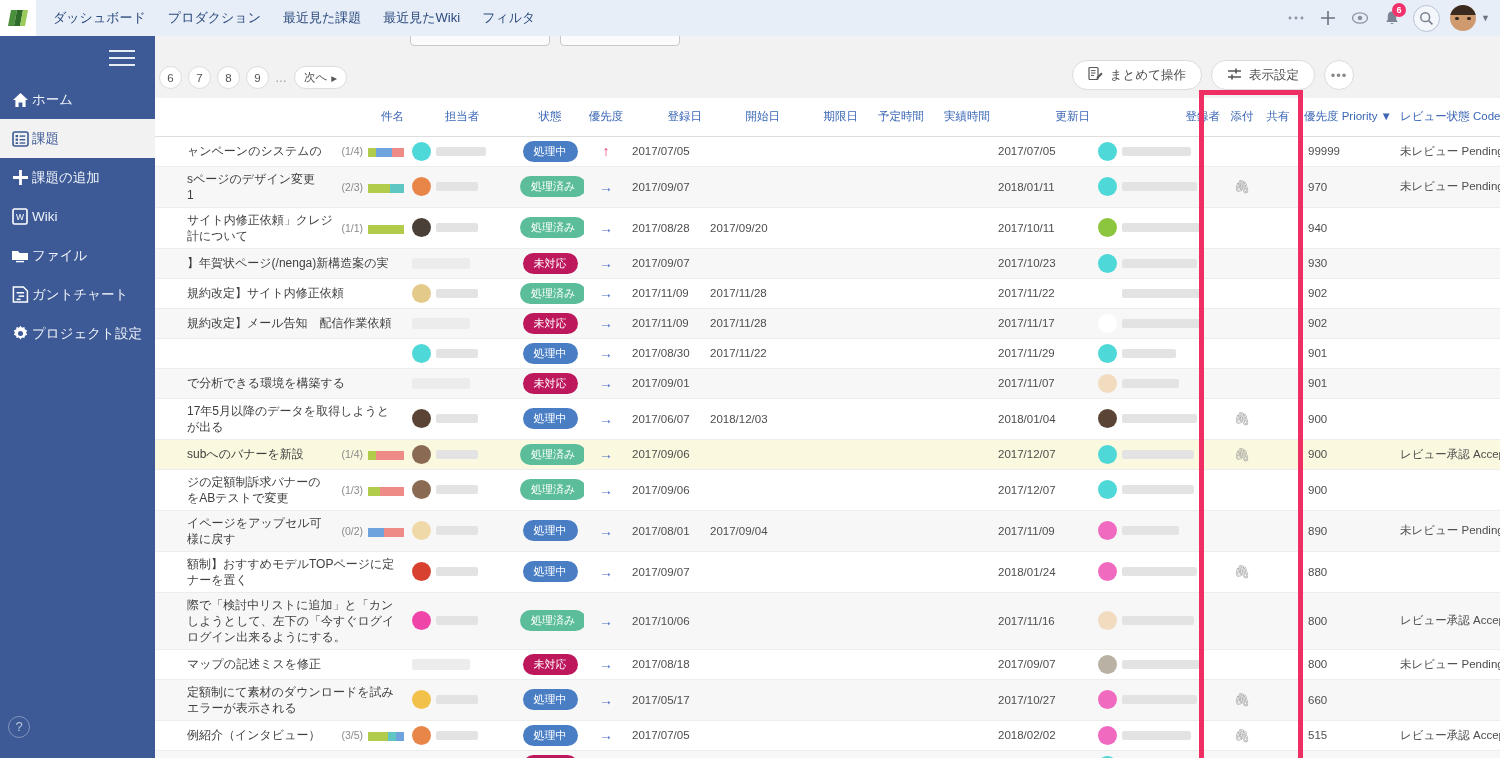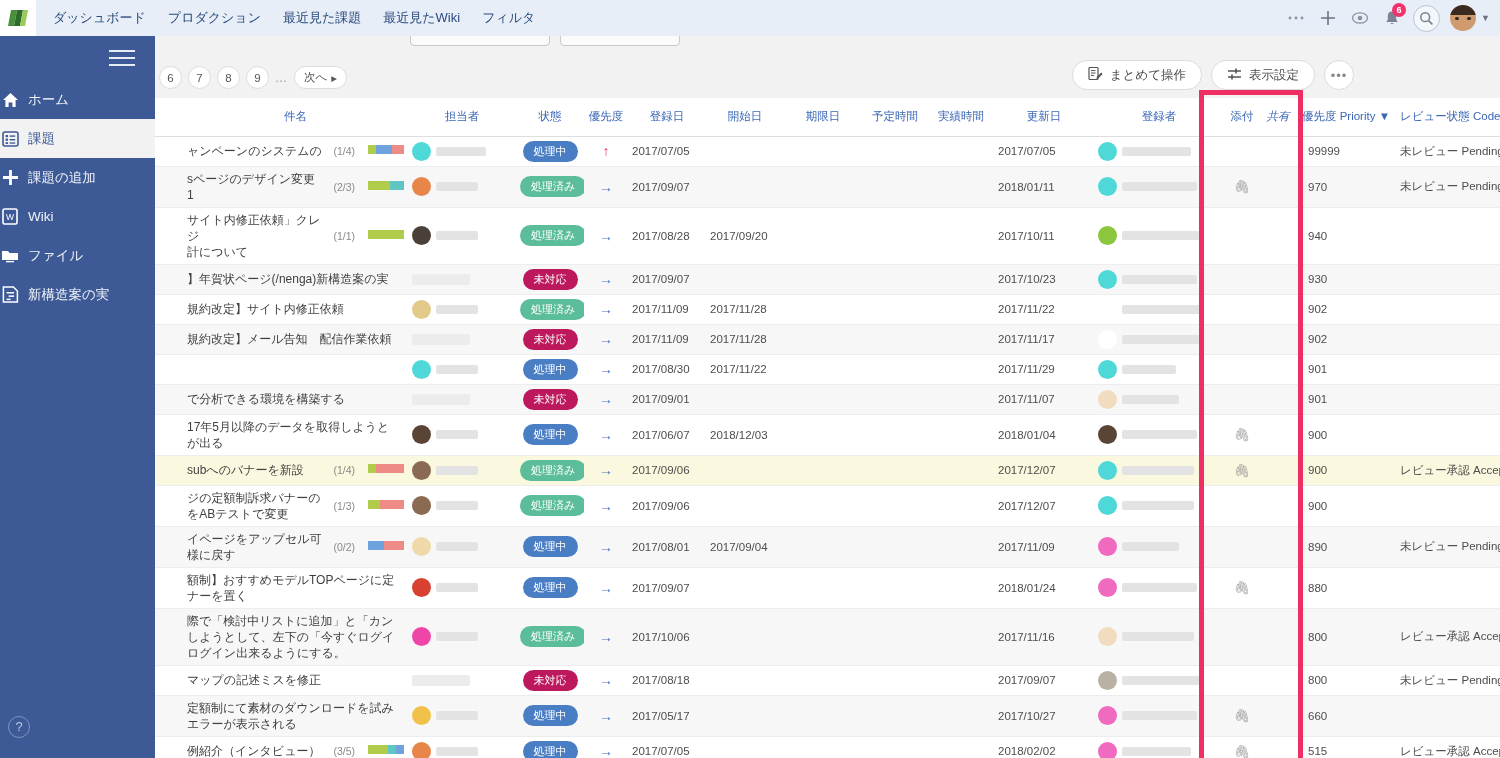--- a/index.html
+++ b/index.html
@@ -70,22 +70,22 @@
   #hamburger {
     height: 44px; display: flex; align-items: center;
     justify-content: flex-end; padding-right: 20px; cursor: pointer;
   }
   #hamburger .bars { width: 26px; }
   #hamburger .bars span {
     display: block; height: 2px; background: #e7ecf5; margin: 5px 0;
   }
   .side-item {
     height: 39px; display: flex; align-items: center;
-    color: #eef2f8; font-size: 13.5px;
-    cursor: pointer; gap: 8px;
+    padding-left: 10px; color: #eef2f8; font-size: 13.5px;
+    cursor: pointer; gap: 2px;
   }
   .side-item.active {
     background: #f2f2f2; color: #3d5a96;
   }
   .side-ico { width: 20px; display:flex; align-items:center; justify-content:center;}
   #help-circle {
     position: absolute; bottom: 20px; left: 8px;
     width: 22px; height: 22px; border-radius: 50%;
     border: 1.5px solid #7e94bd; color: #b9c6de;
     font-size: 13px; text-align: center; line-height: 19px;
@@ -143,50 +143,50 @@
 
   
   #table-wrap {
     position: absolute; top: 62px; left: 0;
     width: 1345px; height: 660px;
     background: #fff; overflow: hidden;
   }
   table { border-collapse: collapse; width: 1345px; table-layout: fixed; }
   thead th {
     height: 38px; font-size: 11.5px; color: #3b67b5;
-    font-weight: normal; text-align: center;
+    font-weight: normal; text-align: right;
     border-bottom: 1px solid #dedede;
     background: #fff; vertical-align: middle;
     padding: 0 4px; white-space: nowrap; overflow: hidden;
   }
   thead th.c { text-align: center; }
   tbody td {
     font-size: 11.5px; color: #4d4d4d;
     border-bottom: 1px solid #ededed;
     padding: 4px 4px; vertical-align: middle;
     overflow: hidden;
   }
   tbody tr.odd  td { background: #ffffff; }
   tbody tr.even td { background: #f7f7f7; }
   tbody tr.hl td   { background: #faf8de; }
 
   
   .w-sel{width:28px;} .w-subj{width:225px;} .w-asg{width:108px;}
   .w-st{width:68px;} .w-pri{width:44px;} .w-reg{width:78px;}
   .w-start{width:78px;} .w-due{width:78px;} .w-est{width:66px;}
   .w-act{width:66px;} .w-upd{width:100px;} .w-user{width:130px;}
-  .w-att{width:36px;} .w-shr{width:36px;font-style:italic;} .w-pr2{width:100px;}
+  .w-att{width:36px;} .w-shr{width:36px;} .w-pr2{width:100px;}
   .w-rev{width:150px;}
 
   .subj-cell { display: flex; align-items: center; gap: 6px; }
   .subj-text {
     flex: 1; font-size: 12px; color: #3f3f3f; line-height: 16px;
     overflow: hidden;
   }
-  .prog-wrap { display:flex; align-items:flex-start; gap:13px; flex:0 0 auto;}
+  .prog-wrap { display:flex; align-items:flex-end; gap:5px; flex:0 0 auto;}
   .prog-frac { font-size: 10.5px; color: #8a8a8a; }
   .prog-bar { width: 36px; height: 9px; display: flex; overflow: hidden;}
   .prog-bar i { display: block; height: 100%; }
 
   .badge {
     display: inline-block; border-radius: 11px; color: #fff;
     font-size: 11px; padding: 3px 11px; white-space: nowrap;
   }
   .b-proc { background: #4a7ec4; }
   .b-done { background: #5bbd9a; }
@@ -344,23 +344,32 @@
 
   <div class="side-item">
     <span class="side-ico">
       <svg width="17" height="17" viewBox="0 0 17 17">
           <path d="M1.4 1 h10 l4 4 v11 h-14 Z" fill="none" stroke="#fff" stroke-width="1.5"></path>
           <rect x="4.6" y="6" width="7.5" height="1.5" fill="#fff"></rect>
           <rect x="6.6" y="9.4" width="5.5" height="1.5" fill="#fff"></rect>
           <rect x="4.6" y="12.6" width="4" height="1.5" fill="#fff"></rect>
         </svg>
     </span>
-    <span>新構造案の実</span>
-  </div>
-
+    <span>ガントチャート</span>
+  </div>
+
+  <div class="side-item">
+    <span class="side-ico">
+      <svg width="17" height="17" viewBox="0 0 17 17">
+          <path d="M8.5 0.8 l1.5 1.9 2.4-.6 .5 2.4 2.3 .9-1.1 2.2 1.1 2.2-2.3 .9-.5 2.4-2.4-.6-1.5 1.9-1.5-1.9-2.4 .6-.5-2.4-2.3-.9 1.1-2.2-1.1-2.2 2.3-.9 .5-2.4 2.4 .6 Z" fill="#ffffff"></path>
+          <circle cx="8.5" cy="8.6" r="2.5" fill="#3d5a96"></circle>
+        </svg>
+    </span>
+    <span>プロジェクト設定</span>
+  </div>
 
   <div id="help-circle">?</div>
 </div>
 
 <div id="main">
 
   <div id="toolbar-row">
     <div class="ghost-chip" style="left:255px;width:140px;"></div>
     <div class="ghost-chip" style="left:405px;width:120px;"></div>
 

